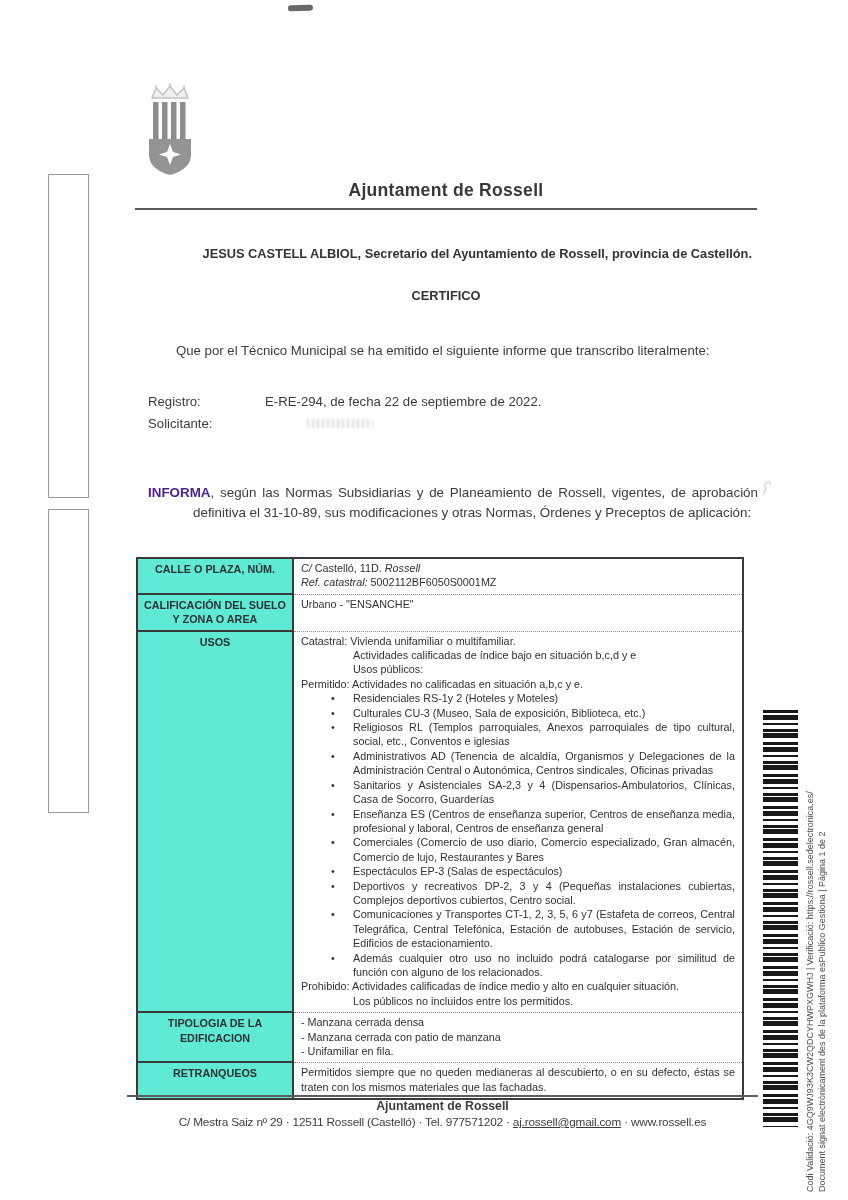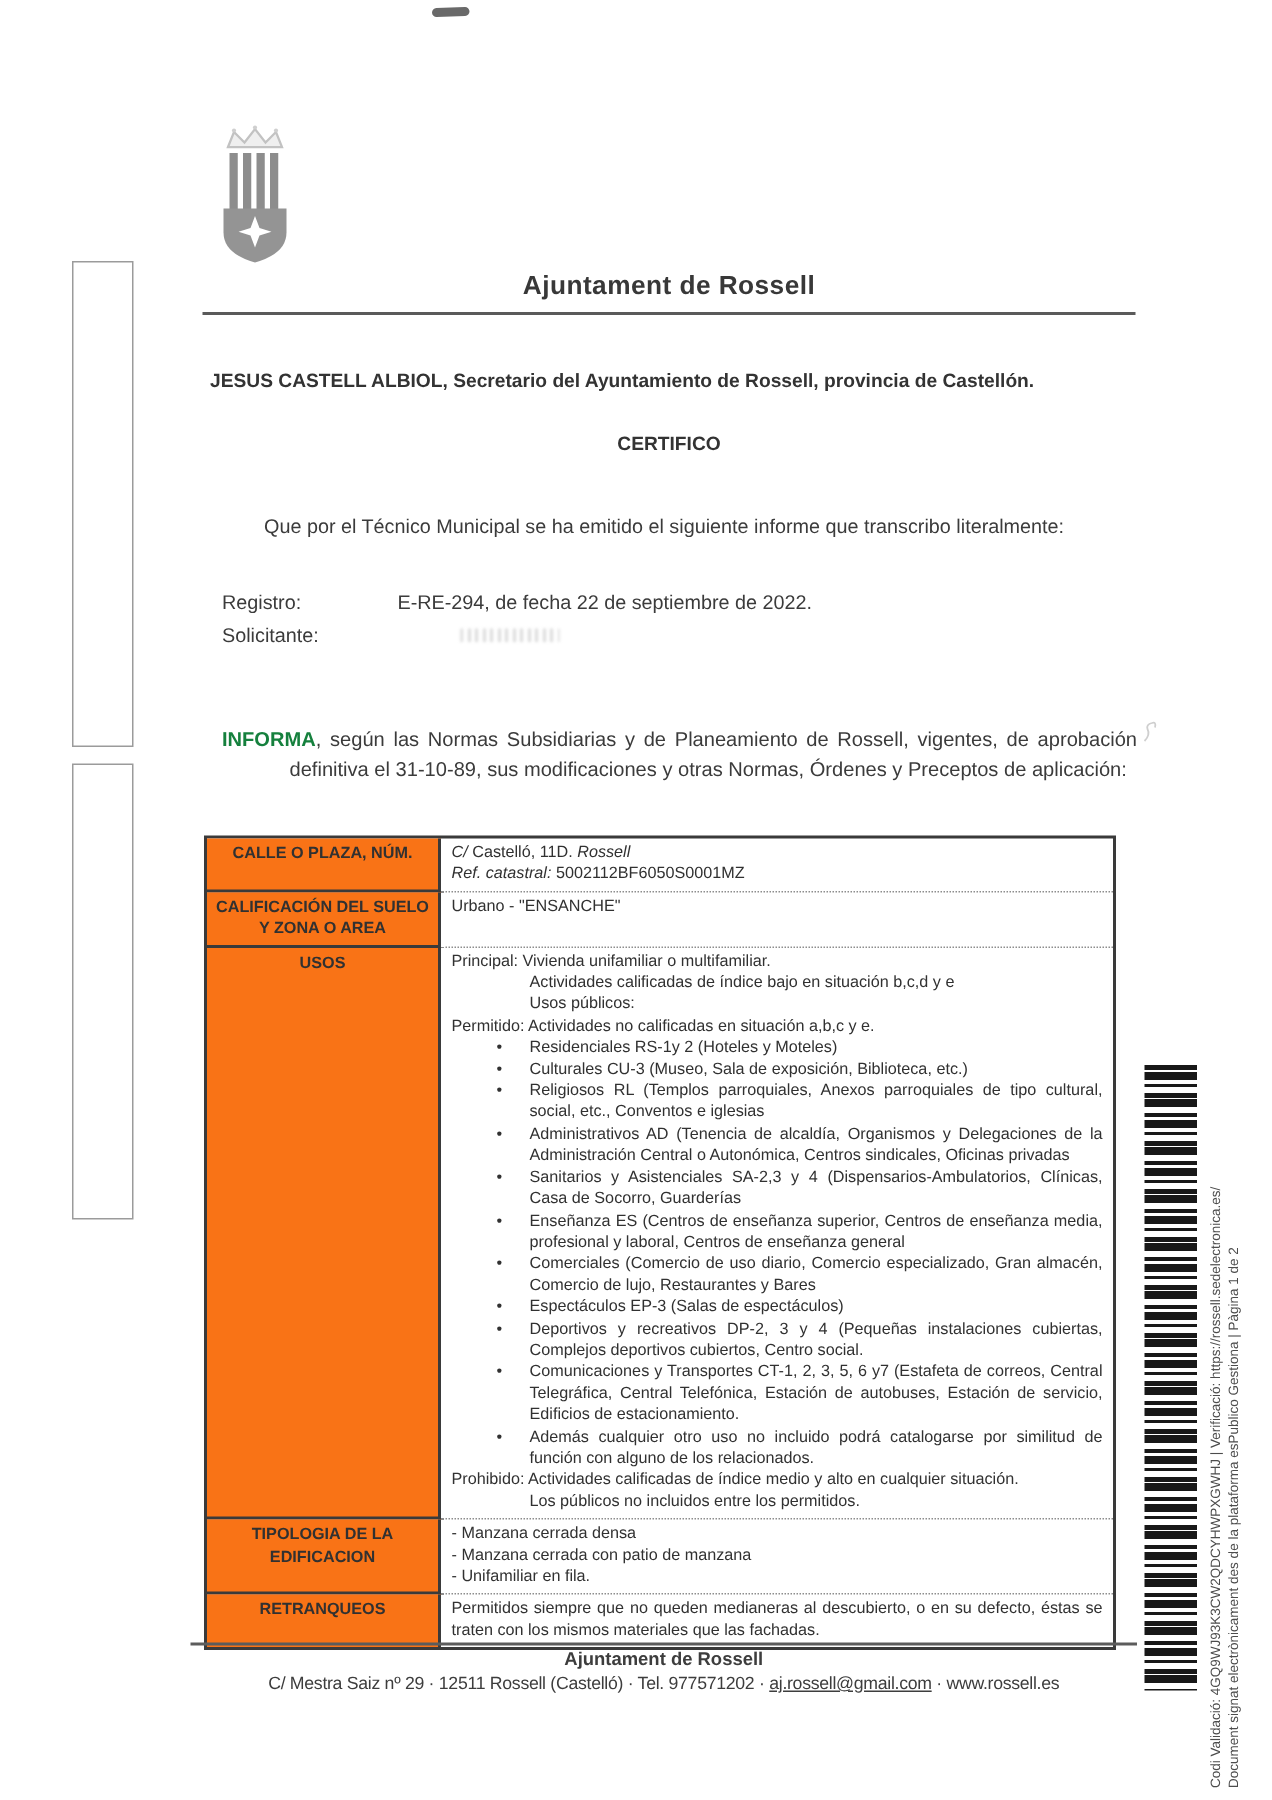--- a/index.html
+++ b/index.html
@@ -15,41 +15,41 @@
   
   .sig-box { position:absolute; left:48px; width:41px; border:1px solid #9b9b9b; background:#fff; }
   .b1 { top:174px; height:324px; }
   .b2 { top:509px; height:304px; }
   
   .coat { position:absolute; left:139px; top:82px; width:62px; height:96px; }
   
   .doc-title { position:absolute; left:135px; top:180px; width:622px; text-align:center;
     font-size:17.5px; font-weight:bold; color:#383838; letter-spacing:.3px; }
   .header-rule { position:absolute; left:135px; top:208px; width:622px; height:2px; background:#5a5a5a; }
-  .secretary { position:absolute; left:140px; top:246px; width:612px; text-align:left;
+  .secretary { position:absolute; left:140px; top:246px; width:612px; text-align:right;
     font-weight:bold; font-size:12.8px; color:#333; }
   .certifico { position:absolute; left:135px; top:288px; width:622px; text-align:center;
     font-weight:bold; font-size:12.8px; color:#333; }
   .transcription { position:absolute; left:148px; top:343px; width:612px; font-size:13.2px; text-indent:28px; }
   
   .registry { position:absolute; left:148px; top:393px; width:612px; font-size:13.2px; line-height:17.8px; }
   .reg-row { display:grid; grid-template-columns:117px 1fr; }
   .solic { margin-top:4px; }
   .smudge { display:inline-block; width:66px; height:9px; margin-left:42px; margin-top:4px;
     background:repeating-linear-gradient(90deg,#b5b5b5 0 2px,transparent 2px 5px);
     filter:blur(1px); opacity:.5; }
   
   .informa { position:absolute; left:148px; top:483px; width:610px; font-size:13.4px;
     line-height:19.6px; text-align:justify; padding-left:45px; text-indent:-45px; }
-  .informa b { color:#15803d; }
+  .informa b { color:#4c1d95; }
   
   .plan-table { position:absolute; left:136px; top:557px; width:608px;
     border:2.5px solid #3a3a3a; font-size:10.8px; line-height:14.4px; color:#313131; background:#fff; }
   .t-row { display:grid; grid-template-columns:156px 1fr; }
-  .t-label { background:#f97316; border-right:2px solid #3a3a3a; border-bottom:2px solid #3a3a3a;
+  .t-label { background:#5eead4; border-right:2px solid #3a3a3a; border-bottom:2px solid #3a3a3a;
     font-weight:bold; text-align:center; padding:3px 5px; }
   .t-row:last-child .t-label { border-bottom:none; }
   .t-val { padding:2px 7px 4px; border-bottom:1px dotted #8d8d8d; }
   .t-row:last-child .t-val { border-bottom:none; }
   .t-center { text-align:left; font-weight:normal; }
   .cont { margin-left:52px; }
   .bullet { position:relative; padding-left:52px; text-align:justify; }
   .bullet::before { content:"\2022"; position:absolute; left:30px; top:0; }
   .just { text-align:justify; }
   
@@ -131,21 +131,21 @@
     </div>
 
     <div class="t-row">
       <div class="t-label">CALIFICACIÓN DEL SUELO Y ZONA O AREA</div>
       <div class="t-val">Urbano - "ENSANCHE"</div>
     </div>
 
     <div class="t-row">
       <div class="t-label">USOS</div>
       <div class="t-val">
-        <div><span>Principal: </span><span>Vivienda unifamiliar o multifamiliar.</span></div>
+        <div><span>Catastral: </span><span>Vivienda unifamiliar o multifamiliar.</span></div>
         <div>
 
         <div class="cont"><span>Actividades calificadas de índice bajo en situación b,c,d y e</span></div>
             <div class="cont"><span>Usos públicos:</span></div>
           </div>
         <div><span>Permitido: </span><span>Actividades no calificadas en situación a,b,c y e.</span></div>
         <div>
 
         <div class="bullet"><span>Residenciales RS-1y 2 (Hoteles y Moteles)</span></div>
             <div class="bullet"><span>Culturales CU-3 (Museo, Sala de exposición, Biblioteca, etc.)</span></div>

